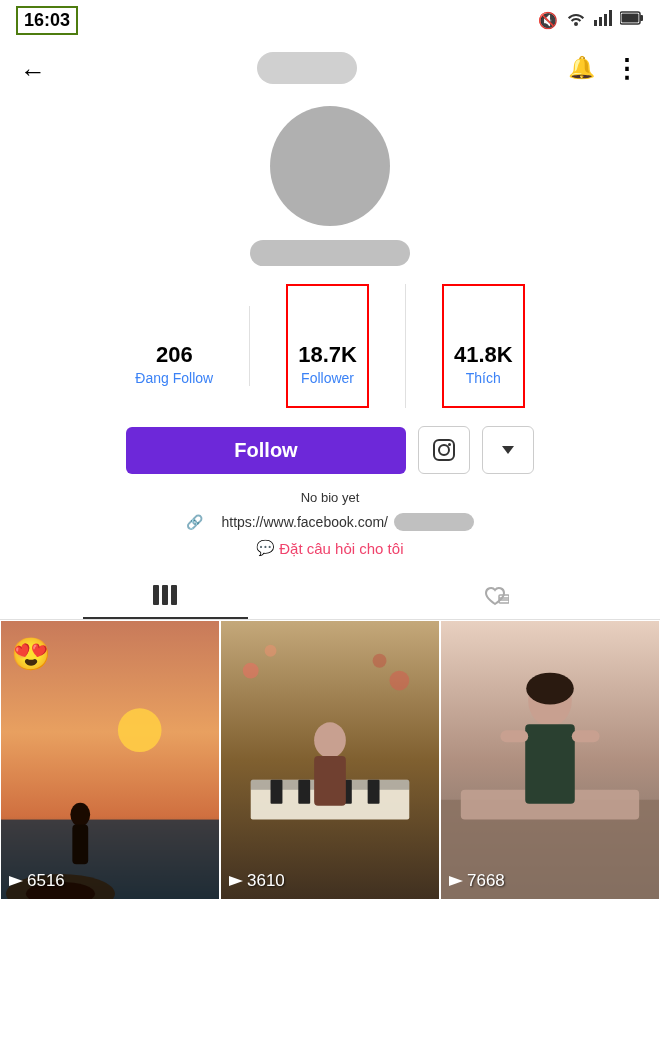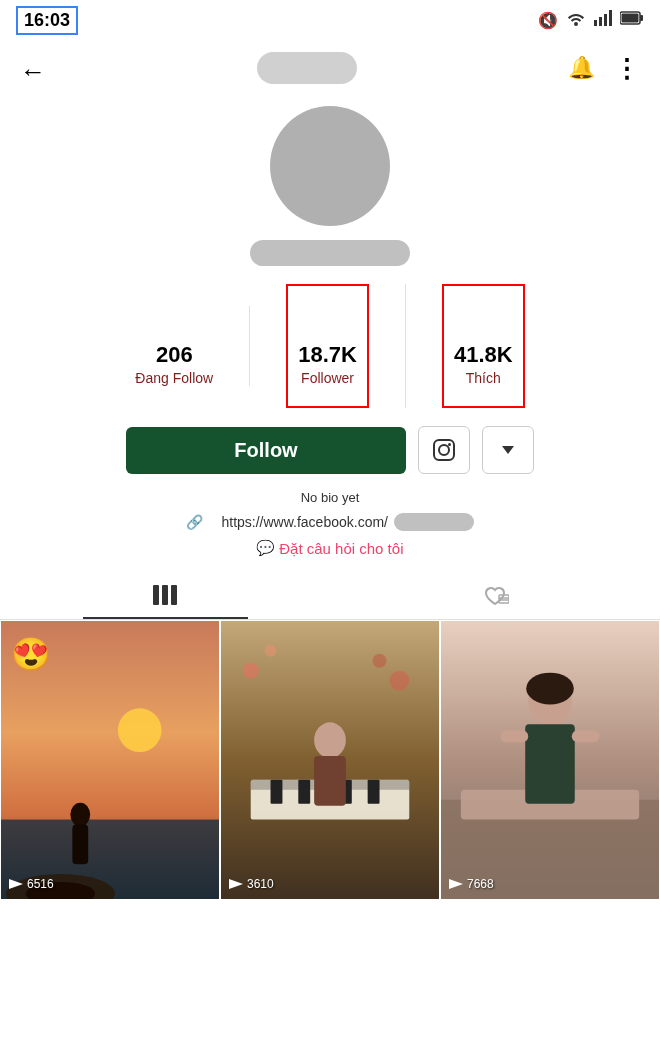--- a/index.html
+++ b/index.html
@@ -17,21 +17,21 @@
       display: flex;
       justify-content: space-between;
       align-items: center;
       padding: 8px 16px;
       background: #fff;
       height: 40px;
     }
     .status-time {
       font-weight: bold;
       font-size: 18px;
-      border: 2px solid #3b82f6;
+      border: 2px solid #4d7c0f;
       padding: 2px 6px;
     }
     .status-icons {
       display: flex;
       align-items: center;
       gap: 8px;
       font-size: 16px;
     }
 
     
@@ -101,21 +101,21 @@
       border-right: 1px solid #e0e0e0;
     }
     .stat-value {
       font-size: 22px;
       font-weight: 700;
       color: #000;
       margin-top: 36px;
     }
     .stat-label {
       font-size: 14px;
-      color: #7f1d1d;
+      color: #3b82f6;
       margin-top: 2px;
     }
     .highlight-box {
       border: 2.5px solid red;
       padding: 20px 10px;
       display: flex;
       flex-direction: column;
       align-items: center;
     }
 
@@ -123,21 +123,21 @@
     .action-row {
       display: flex;
       justify-content: center;
       align-items: center;
       gap: 12px;
       margin-bottom: 16px;
       width: 100%;
       padding: 0 40px;
     }
     .follow-btn {
-      background: #14532d;
+      background: #6d28d9;
       color: #fff;
       border: none;
       border-radius: 6px;
       font-size: 20px;
       font-weight: 600;
       padding: 12px 0;
       flex: 1;
       cursor: pointer;
       max-width: 280px;
     }
@@ -235,21 +235,21 @@
       border: 0.5px solid #fff;
     }
     .video-overlay {
       position: absolute;
       bottom: 8px;
       left: 8px;
       display: flex;
       align-items: center;
       gap: 4px;
       color: #fff;
-      font-size: 12px;
+      font-size: 17px;
       font-weight: 500;
       text-shadow: 1px 1px 2px rgba(0,0,0,0.7);
     }
 
     
     .video-cell-1 { background: linear-gradient(to bottom, #c67a5a 0%, #6a4a3a 40%, #8a7a60 70%, #303030 100%); }
     .video-cell-2 { background: linear-gradient(to bottom, #c4a87a 0%, #a08040 30%, #705020 60%, #403020 100%); }
     .video-cell-3 { background: linear-gradient(to bottom, #e8c8b0 0%, #c0a890 30%, #908070 60%, #707060 100%); }
 
     

